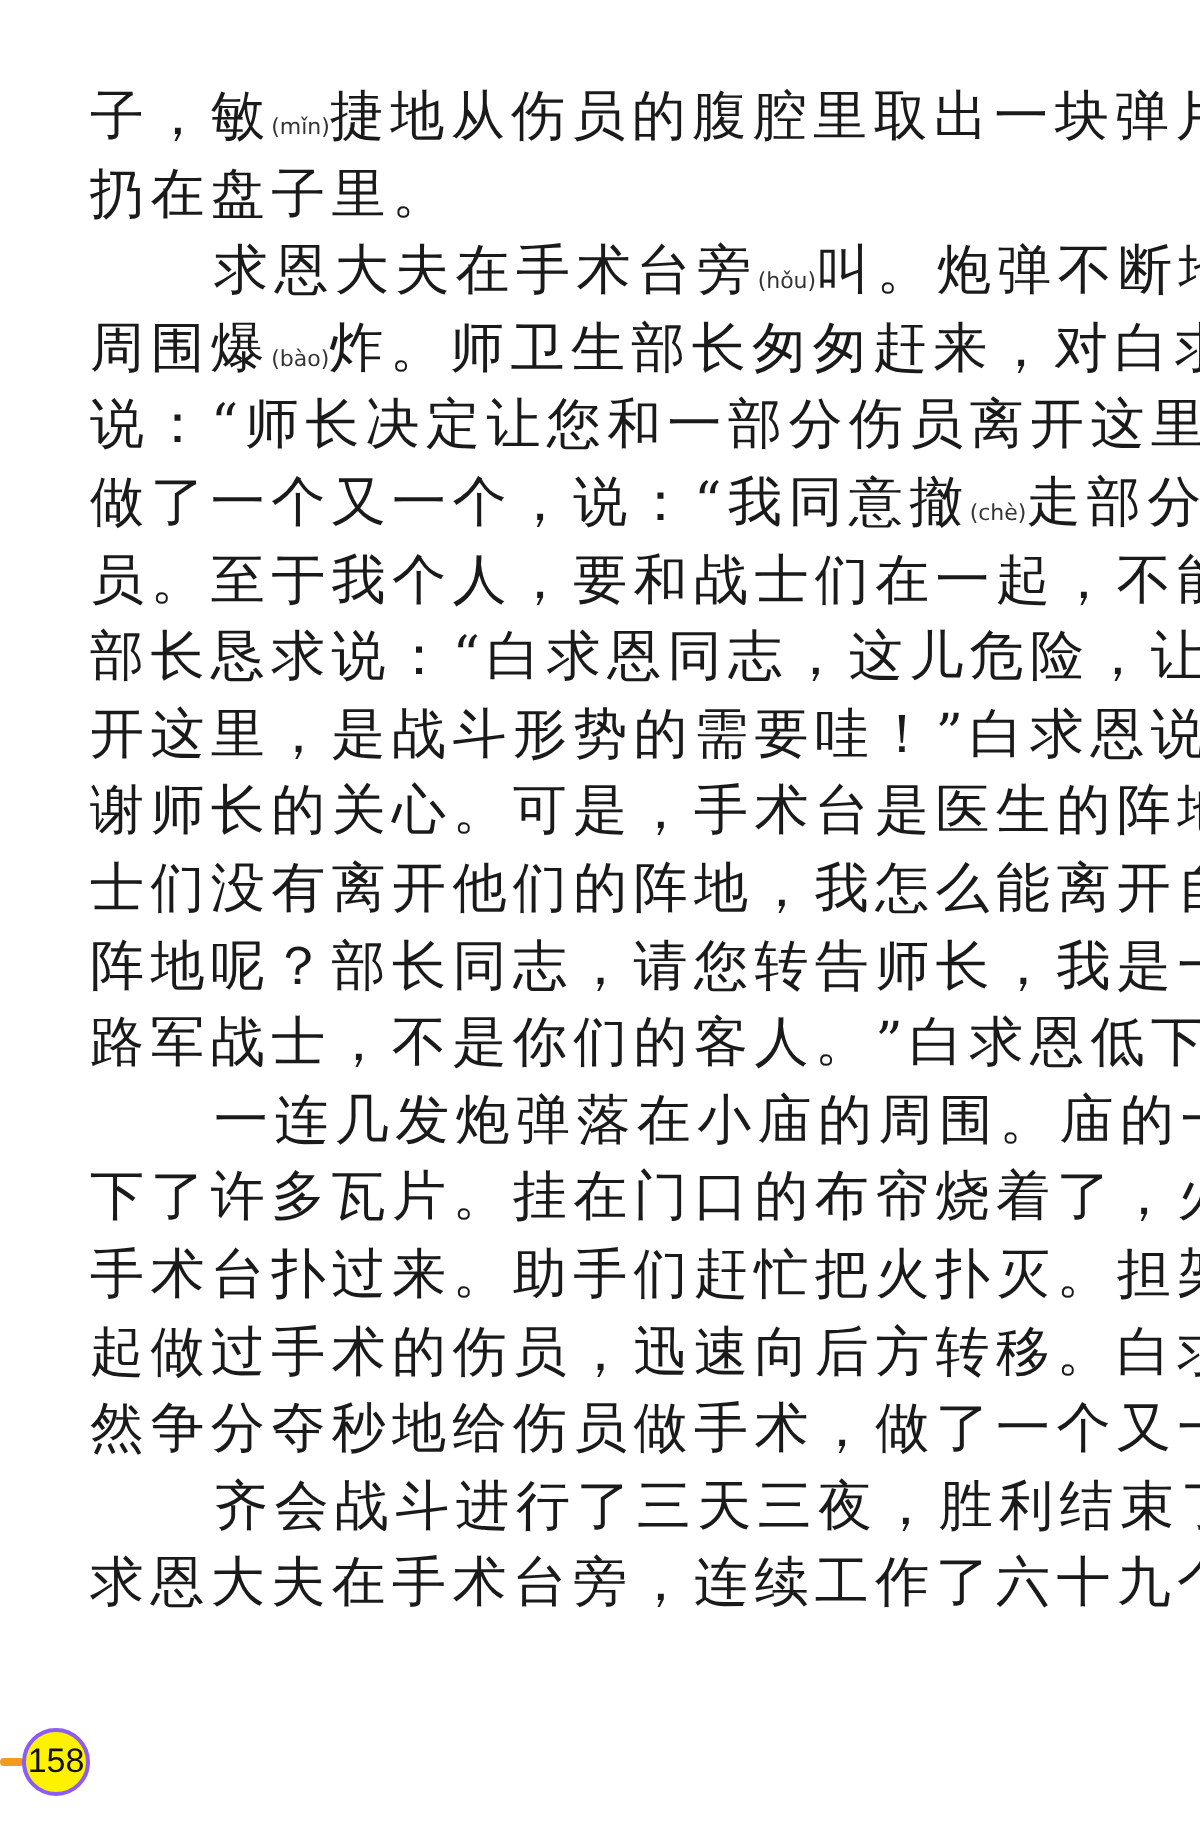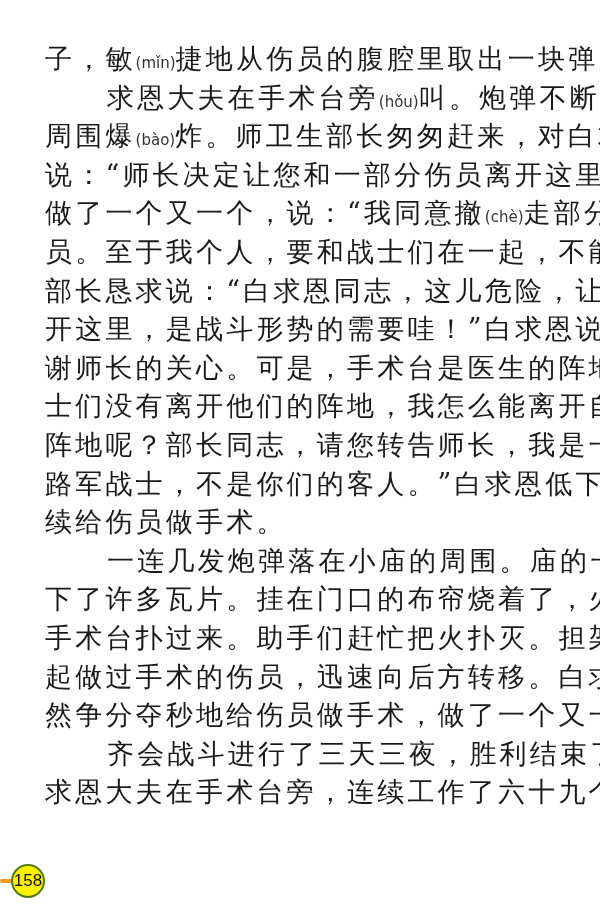--- a/index.html
+++ b/index.html
@@ -32,21 +32,21 @@
       display: block;
     }
     .line.last {
       text-align-last: left;
     }
     .line.indent {
       padding-left: 62px;
     }
     .py {
       font-family: "DejaVu Sans", "Liberation Sans", sans-serif;
-      font-size: 15px;
+      font-size: 11px;
       letter-spacing: 0;
       color: #333;
     }
     .page-badge {
       position: absolute;
       left: 0;
       top: 863px;
       height: 36px;
       display: flex;
       align-items: center;
@@ -55,48 +55,48 @@
       width: 12px;
       height: 4px;
       background: #f39a1f;
       border-radius: 2px;
     }
     .badge-circle {
       width: 34px;
       height: 34px;
       border-radius: 50%;
       background: #fff200;
-      border: 2px solid #4d7c0f;
+      border: 2px solid #8b5cf6;
       display: flex;
       align-items: center;
       justify-content: center;
       font-family: "Liberation Sans", "DejaVu Sans", sans-serif;
       font-size: 17px;
       color: #111;
       box-sizing: border-box;
       margin-left: -1px;
     }
   </style>
 </head>
 <body>
 
 <div class="page">
   <div class="line"><span>子，敏</span><span class="py">(mǐn)</span><span>捷地从伤员的腹腔里取出一块弹片，</span></div>
+  <div class="line last"><span>扔在盘子里。</span></div>
   <div class="line indent"><span>求恩大夫在手术台旁</span><span class="py">(hǒu)</span><span>叫。炮弹不断地在</span></div>
   <div class="line"><span>周围爆</span><span class="py">(bào)</span><span>炸。师卫生部长匆匆赶来，对白求恩</span></div>
   <div class="line"><span>说：“师长决定让您和一部分伤员离开这里。”白</span></div>
   <div class="line"><span>做了一个又一个，说：“我同意撤</span><span class="py">(chè)</span><span>走部分伤</span></div>
   <div class="line"><span>员。至于我个人，要和战士们在一起，不能离开。”</span></div>
   <div class="line"><span>部长恳求说：“白求恩同志，这儿危险，让您离</span></div>
   <div class="line"><span>开这里，是战斗形势的需要哇！”白求恩说：“谢</span></div>
   <div class="line"><span>谢师长的关心。可是，手术台是医生的阵地。战</span></div>
   <div class="line"><span>士们没有离开他们的阵地，我怎么能离开自己的</span></div>
   <div class="line"><span>阵地呢？部长同志，请您转告师长，我是一名八</span></div>
   <div class="line"><span>路军战士，不是你们的客人。”白求恩低下头，继</span></div>
-  <div class="line last"><span>续给伤员做手术。</span></div>
   <div class="line indent"><span>一连几发炮弹落在小庙的周围。庙的一角落</span></div>
   <div class="line"><span>下了许多瓦片。挂在门口的布帘烧着了，火苗向</span></div>
   <div class="line"><span>手术台扑过来。助手们赶忙把火扑灭。担架队抬</span></div>
   <div class="line"><span>起做过手术的伤员，迅速向后方转移。白求恩仍</span></div>
   <div class="line last"><span>然争分夺秒地给伤员做手术，做了一个又一个。</span></div>
   <div class="line indent"><span>齐会战斗进行了三天三夜，胜利结束了。白</span></div>
   <div class="line last"><span>求恩大夫在手术台旁，连续工作了六十九个小时。</span></div>
 </div>
 
 <div class="page-badge">

